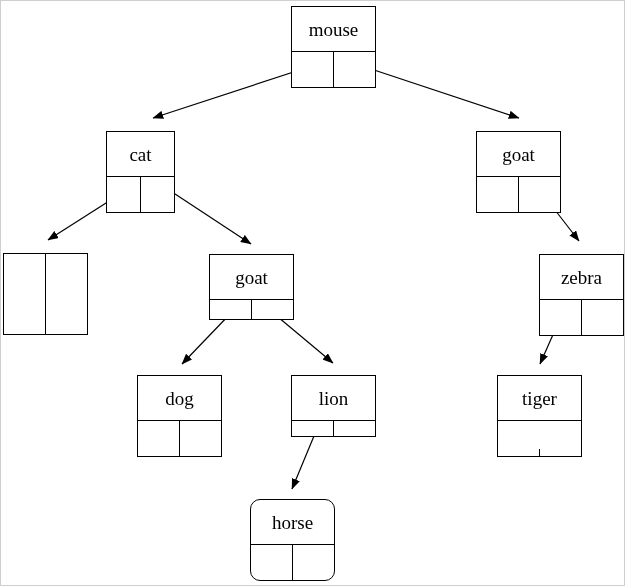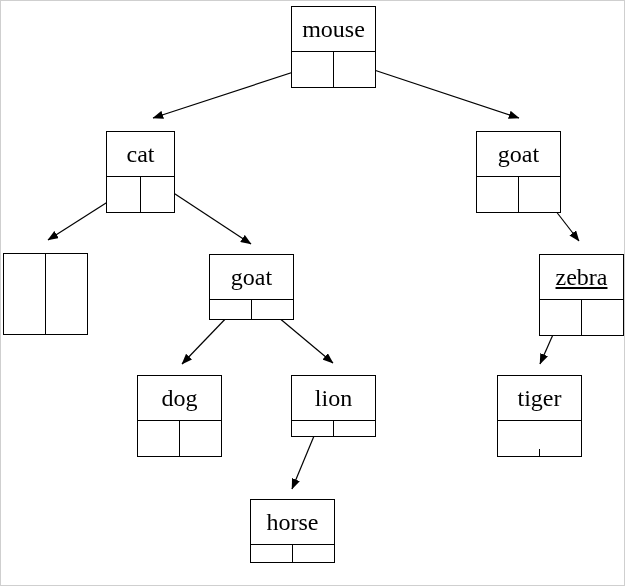--- a/index.html
+++ b/index.html
@@ -32,21 +32,21 @@
     background: #ffffff;
     display: flex;
     flex-direction: column;
   }
   .node-label {
     flex: 0 0 44px;
     display: flex;
     align-items: center;
     justify-content: center;
     border-bottom: 1px solid #000000;
-    font-size: 24px;
+    font-size: 19px;
     line-height: 1;
     color: #000000;
     white-space: nowrap;
   }
   .node-ptrs {
     flex: 1 1 auto;
     display: flex;
   }
   .ptr-cell {
     flex: 1 1 50%;
@@ -109,21 +109,21 @@
         </div>
       </div>
       <div class="node" style="left: 208px; top: 253px; width: 85px; height: 66px;">
         <div class="node-label" style="flex-basis: 44px;">goat</div>
         <div class="node-ptrs">
           <div class="ptr-cell left"></div>
           <div class="ptr-cell right"></div>
         </div>
       </div>
       <div class="node" style="left: 538px; top: 253px; width: 85px; height: 82px;">
-        <div class="node-label" style="flex-basis: 44px; text-decoration: underline;">zebra</div>
+        <div class="node-label" style="flex-basis: 44px;">zebra</div>
         <div class="node-ptrs">
           <div class="ptr-cell left"></div>
           <div class="ptr-cell right"></div>
         </div>
       </div>
       <div class="node" style="left: 136px; top: 374px; width: 85px; height: 82px;">
         <div class="node-label" style="flex-basis: 44px;">dog</div>
         <div class="node-ptrs">
           <div class="ptr-cell left"></div>
           <div class="ptr-cell right"></div>
@@ -136,21 +136,21 @@
           <div class="ptr-cell right"></div>
         </div>
       </div>
       <div class="node" style="left: 496px; top: 374px; width: 85px; height: 82px; gap: 28px;">
         <div class="node-label" style="flex-basis: 44px;">tiger</div>
         <div class="node-ptrs">
           <div class="ptr-cell left"></div>
           <div class="ptr-cell right"></div>
         </div>
       </div>
-      <div class="node" style="left: 249px; top: 498px; width: 85px; height: 64px;">
+      <div class="node" style="left: 249px; top: 498px; width: 85px; height: 82px; border-radius: 10px;">
         <div class="node-label" style="flex-basis: 44px;">horse</div>
         <div class="node-ptrs">
           <div class="ptr-cell left"></div>
           <div class="ptr-cell right"></div>
         </div>
       </div>
     </div>
 
 </div>
 

